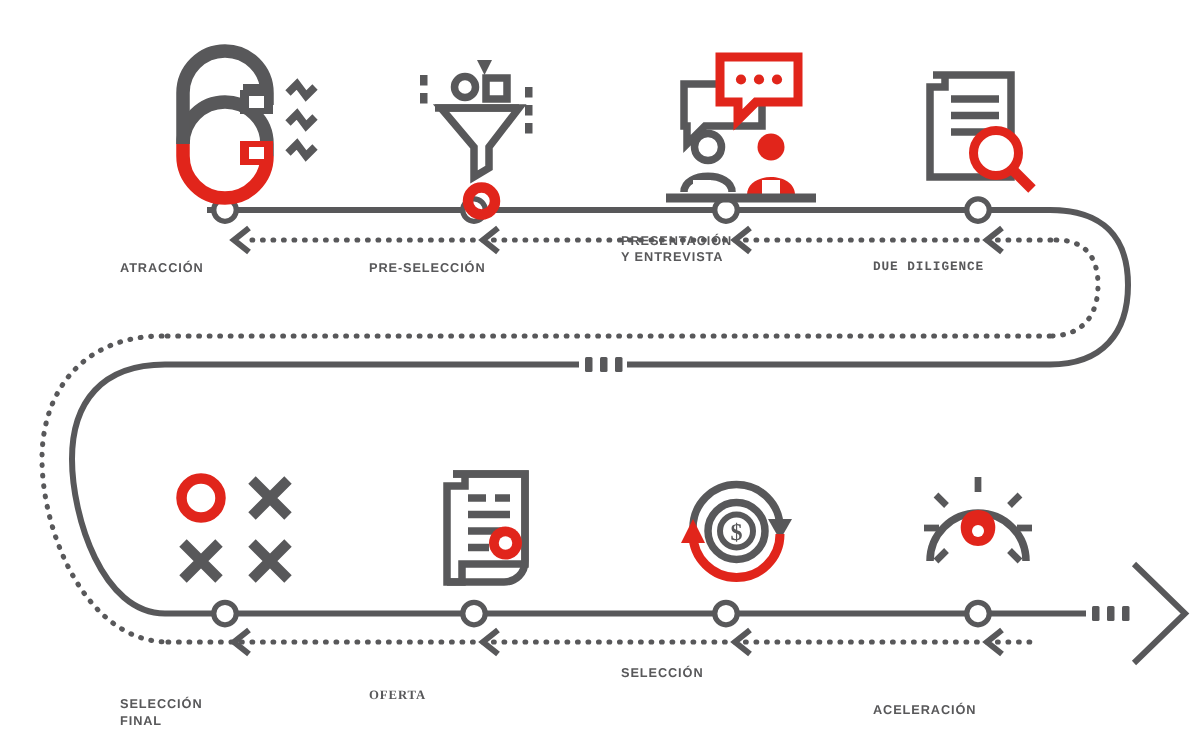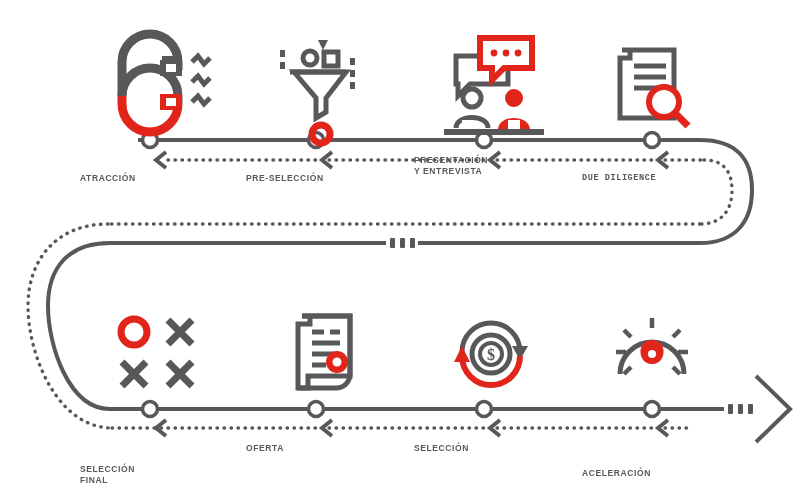--- a/index.html
+++ b/index.html
@@ -208,18 +208,18 @@
 
   <div>
     <div class="lbl" style="left:80px;top:173px;width:140px;">ATRACCIÓN</div>
     <div class="lbl" style="left:246px;top:173px;width:140px;">PRE-SELECCIÓN</div>
     <div class="lbl" style="left:414px;top:155px;width:140px;">PRESENTACIÓN
 Y ENTREVISTA</div>
     <div class="lbl" style="left:582px;top:173px;width:140px;font-family:Liberation Mono, monospace;">DUE DILIGENCE</div>
 
     <div class="lbl" style="left:80px;top:464px;width:140px;">SELECCIÓN
 FINAL</div>
-    <div class="lbl" style="left:246px;top:443px;width:140px;">OFERTA</div>
+    <div class="lbl" style="left:246px;top:458px;width:140px;font-family:Liberation Serif, serif;">OFERTA</div>
     <div class="lbl" style="left:414px;top:443px;width:140px;">SELECCIÓN</div>
     <div class="lbl" style="left:582px;top:443px;width:140px;margin-top:25px;">ACELERACIÓN</div>
   </div>
 
 </div>
 
 </body></html>

